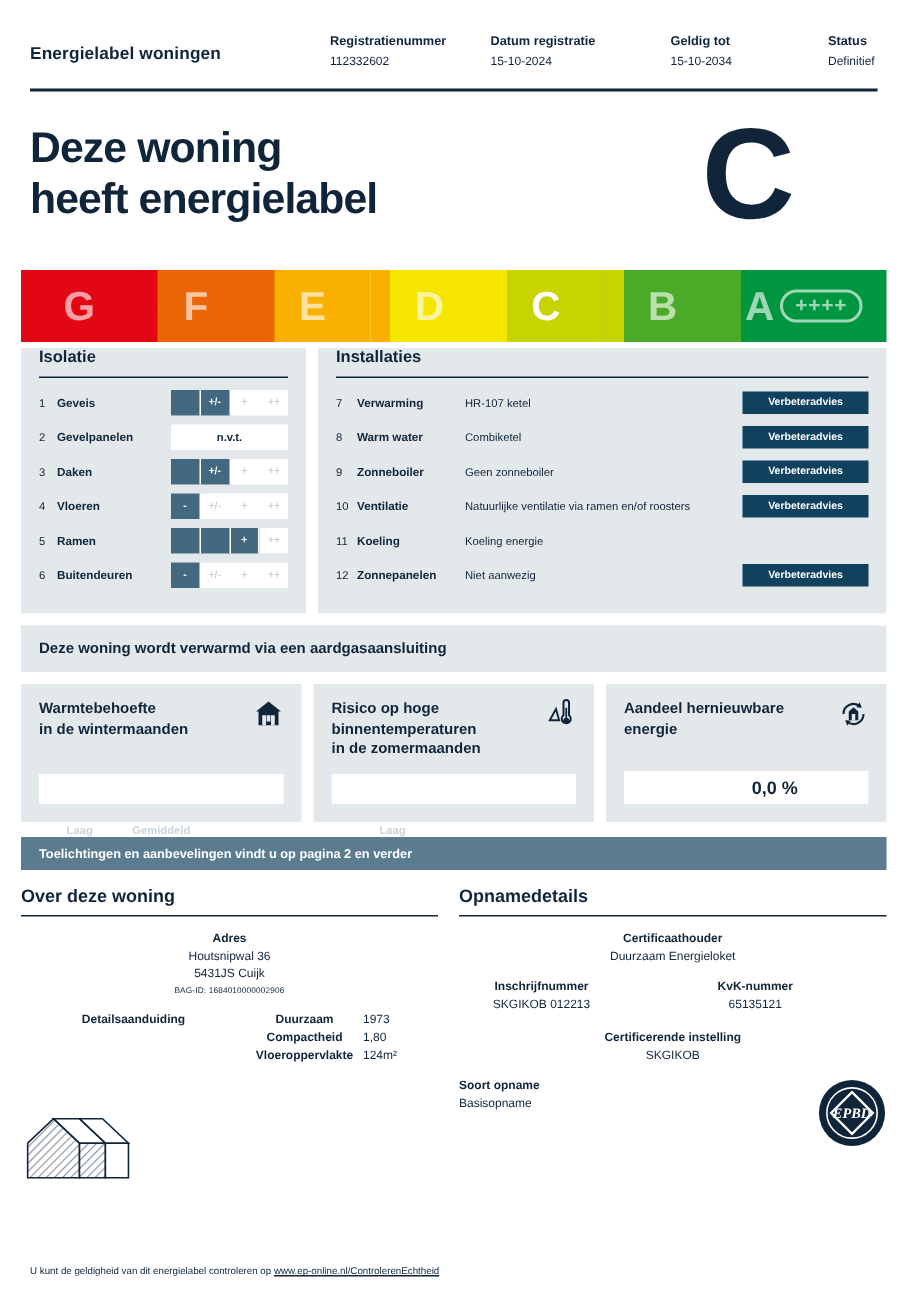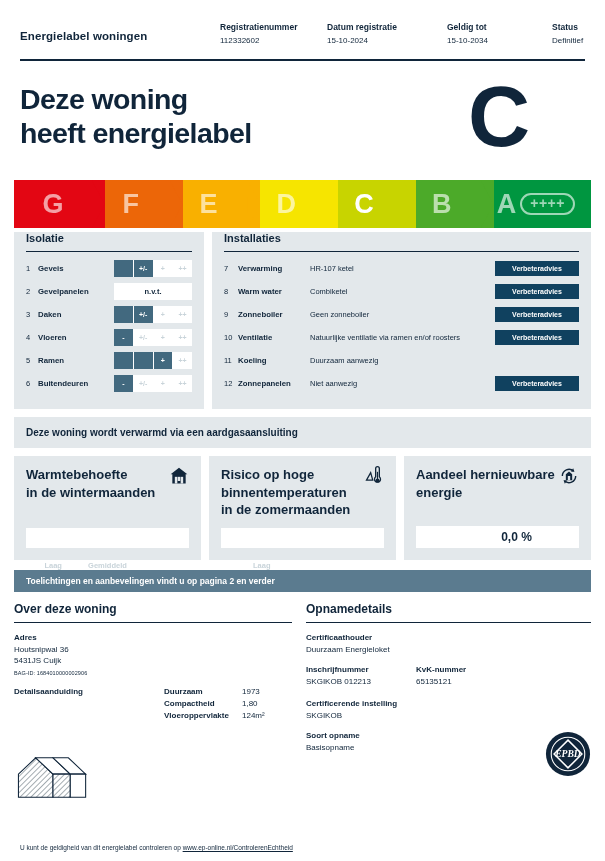--- a/index.html
+++ b/index.html
@@ -85,21 +85,21 @@
 
   
   .gasbar { background: #e3e8eb; padding: 10px 12px; font-size: 10px;
             font-weight: bold; margin-bottom: 8px; }
 
   
   .metrics { display: flex; gap: 8px; margin-bottom: 10px; }
   .metric { flex: 1; background: #e3e8eb; padding: 10px 12px 12px 12px;
             display: flex; flex-direction: column; min-height: 82px; }
   .metric-top { display: flex; align-items: flex-start; }
-  .metric-title { flex: 1; font-size: 13px; font-weight: bold; line-height: 1.35; }
+  .metric-title { flex: 1; font-size: 10px; font-weight: bold; line-height: 1.35; }
   .metric-icon { flex: 0 0 20px; height: 20px; }
   .metric-bottom { margin-top: auto; padding-top: 9px; }
   .tgl { display: flex; background: #ffffff; height: 20px; }
   .tgl span { flex: 1; display: flex; align-items: center; justify-content: center;
               font-size: 7.5px; font-weight: bold; color: #c9d4da; margin-top: 38px; }
   .tgl span.on { background: #a16207; color: #ffffff; text-align: center; }
   .pctbox { background: #ffffff; height: 22px; display: flex; align-items: center;
             justify-content: center; font-size: 12px; font-weight: bold; padding-left: 38px; }
 
   
@@ -108,21 +108,21 @@
 
   
   .bottom { display: flex; gap: 14px; }
   .col { flex: 1; }
   .col.left { flex: 0 0 278px; }
   .sec-h { font-size: 12px; font-weight: bold; margin-bottom: 6px; }
   .sec-rule { border-bottom: 1.2px solid #10253a; margin-bottom: 10px; }
   .fl { font-size: 8px; font-weight: bold; margin-bottom: 3px; }
   .fv { font-size: 8px; margin-bottom: 2px; }
   .tiny { font-size: 5.5px; margin-top: 5px; letter-spacing: .1px; }
-  .blk { margin-bottom: 11px; }
+  .blk { margin-bottom: 11px; text-align: center; }
 
   .detail-row { display: flex; }
   .detail-left { flex: 0 0 150px; }
   .kv { display: flex; margin-bottom: 3px; }
   .kv .k { flex: 0 0 78px; font-size: 8px; font-weight: bold; }
   .kv .v { font-size: 8px; }
 
   .two { display: flex; }
   .two > div { flex: 1; }
   .two > div:first-child { flex: 0 0 110px; }
@@ -298,21 +298,21 @@
       </div>
       <div class="nrow">
         <div class="nnum">10</div>
         <div class="nname">Ventilatie</div>
         <div class="nval">Natuurlijke ventilatie via ramen en/of roosters</div>
         <div class="advbtn">Verbeteradvies</div>
       </div>
       <div class="nrow">
         <div class="nnum">11</div>
         <div class="nname">Koeling</div>
-        <div class="nval">Duurzaam aanwezig</div>
+        <div class="nval">Koeling energie</div>
         <div class="advbtn hide"></div>
       </div>
       <div class="nrow">
         <div class="nnum">12</div>
         <div class="nname">Zonnepanelen</div>
         <div class="nval">Niet aanwezig</div>
         <div class="advbtn">Verbeteradvies</div>
       </div>
     </div>
   </div>

